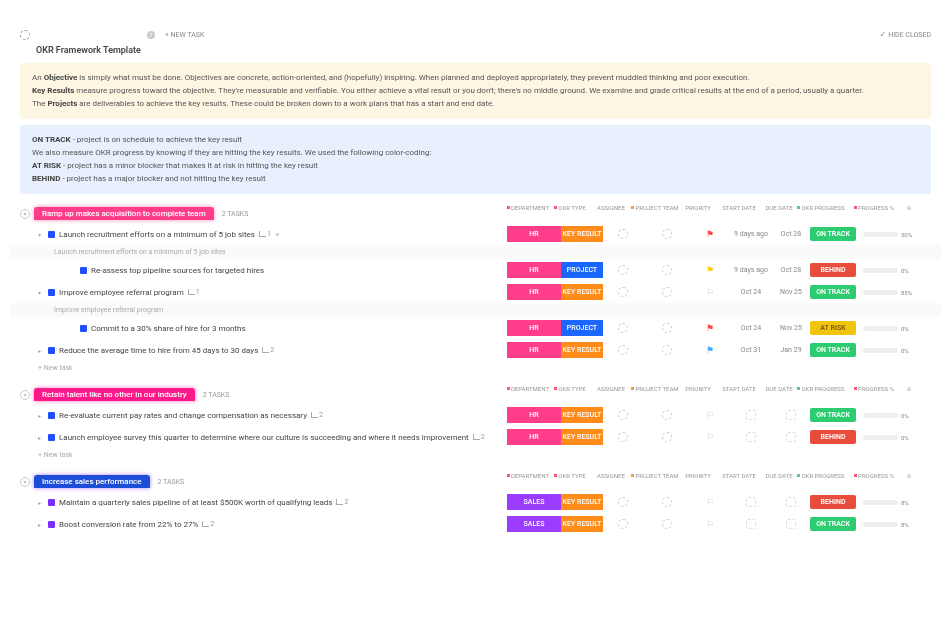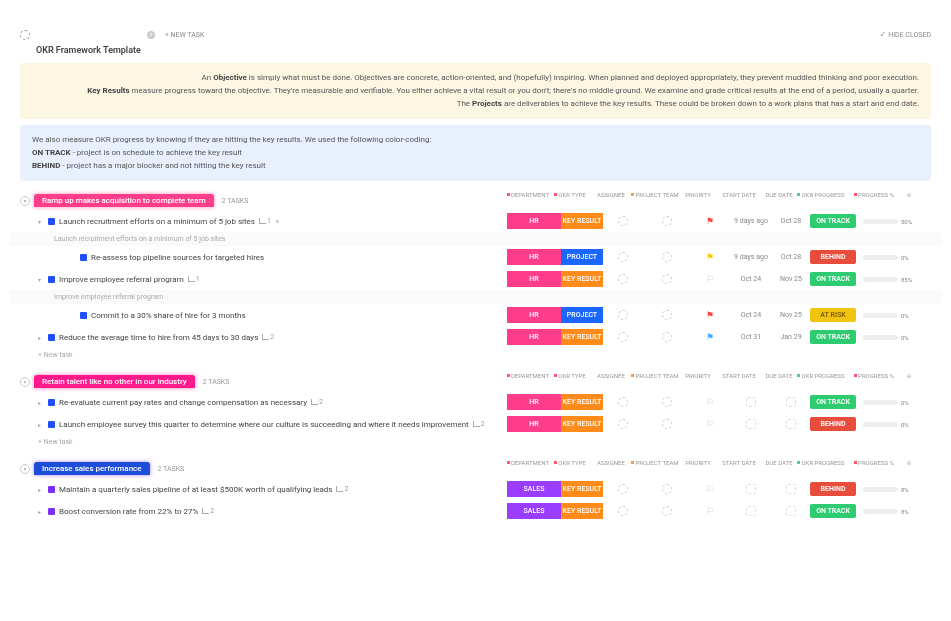--- a/index.html
+++ b/index.html
@@ -5,21 +5,21 @@
 * { box-sizing: border-box; margin: 0; padding: 0; font-family: -apple-system, BlinkMacSystemFont, 'Segoe UI', Roboto, Arial, sans-serif; }
 body { background: #fff; padding: 10px; font-size: 8px; color: #333; width: 951px; }
 .page-header { display: flex; align-items: center; gap: 6px; padding: 4px 10px; margin-bottom: 4px; }
 .page-title-icon { width: 10px; height: 10px; border: 1.5px dashed #999; border-radius: 50%; }
 .page-title { font-size: 9px; font-weight: 600; color: #444; margin-top: 31px; }
 .page-title-hint { width: 8px; height: 8px; border-radius: 50%; background: #ccc; font-size: 6px; text-align: center; line-height: 8px; color: #fff; }
 .new-task-btn { font-size: 7px; color: #888; padding: 2px 4px; }
 .hide-closed { margin-left: auto; font-size: 7px; color: #888; display: flex; align-items: center; gap: 2px; }
 .hide-closed-chk { font-size: 8px; color: #888; }
 
-.desc-box { background: #fdf6e3; border-radius: 3px; padding: 8px 12px; margin: 0 10px 6px 10px; font-size: 8px; line-height: 1.5; color: #555; text-align: right; }
+.desc-box { background: #fdf6e3; border-radius: 3px; padding: 8px 12px; margin: 0 10px 6px 10px; font-size: 8px; line-height: 1.5; color: #555; }
 .desc-box p { margin: 1px 0; }
 .desc-box b { color: #444; }
 
 .legend-box { background: #e8f0fe; border-radius: 3px; padding: 8px 12px; margin: 0 10px 10px 10px; font-size: 8px; line-height: 1.5; color: #555; }
 .legend-box p { margin: 1px 0; }
 .legend-box b { color: #444; }
 
 .group { margin-bottom: 10px; }
 .group-header { display: flex; align-items: center; gap: 4px; padding: 3px 10px; position: relative; }
 .group-collapse { width: 10px; height: 10px; border: 1px solid #ccc; border-radius: 50%; color: #bbb; font-size: 6px; text-align: center; line-height: 8px; }
@@ -109,22 +109,23 @@
   </span>
 </div>
 
 <div class="desc-box">
   <p><span>An </span><b>Objective</b><span> is simply what must be done. Objectives are concrete, action-oriented, and (hopefully) inspiring. When planned and deployed appropriately, they prevent muddled thinking and poor execution.</span></p>
   <p><b>Key Results</b><span> measure progress toward the objective. They're measurable and verifiable. You either achieve a vital result or you don't; there's no middle ground. We examine and grade critical results at the end of a period, usually a quarter.</span></p>
   <p><span>The </span><b>Projects</b><span> are deliverables to achieve the key results. These could be broken down to a work plans that has a start and end date.</span></p>
 </div>
 
 <div class="legend-box">
+  <p><b>ON TRACK</b><span> - project is on schedule to achieve the key result</span></p>
   <p>We also measure OKR progress by knowing if they are hitting the key results. We used the following color-coding:</p>
-  <p><b>ON TRACK</b><span> - project is on schedule to achieve the key result</span></p>
+  <p><b>AT RISK</b><span> - project has a minor blocker that makes it at risk in hitting the key result</span></p>
   <p><b>BEHIND</b><span> - project has a major blocker and not hitting the key result</span></p>
 </div>
 
 <div id="groups-container">
     <div class="group group-pink">
       <div class="group-header">
         <span class="group-collapse">▾</span>
         <span class="group-title">Ramp up makes acquisition to complete team</span>
         <span class="group-count">2 TASKS</span>
         <div class="col-headers">

